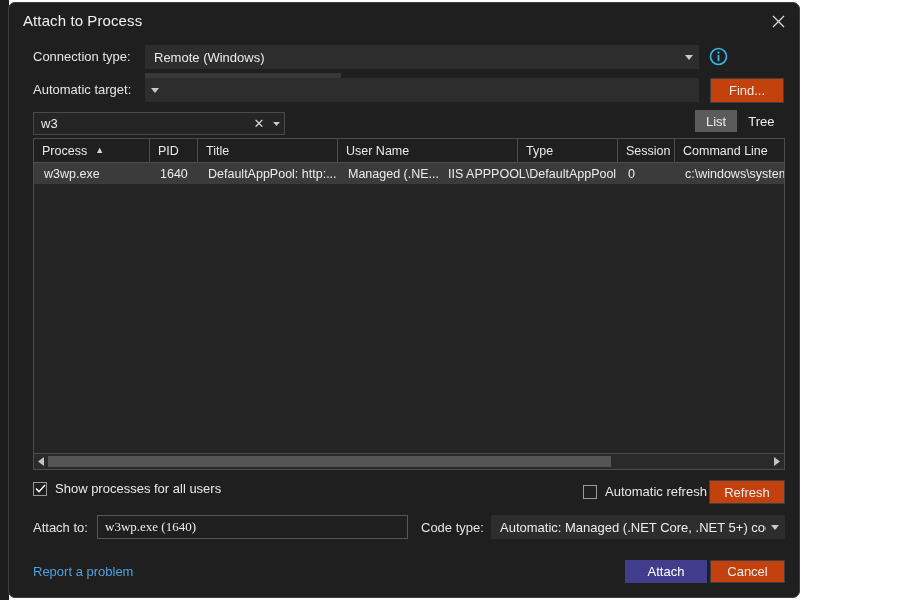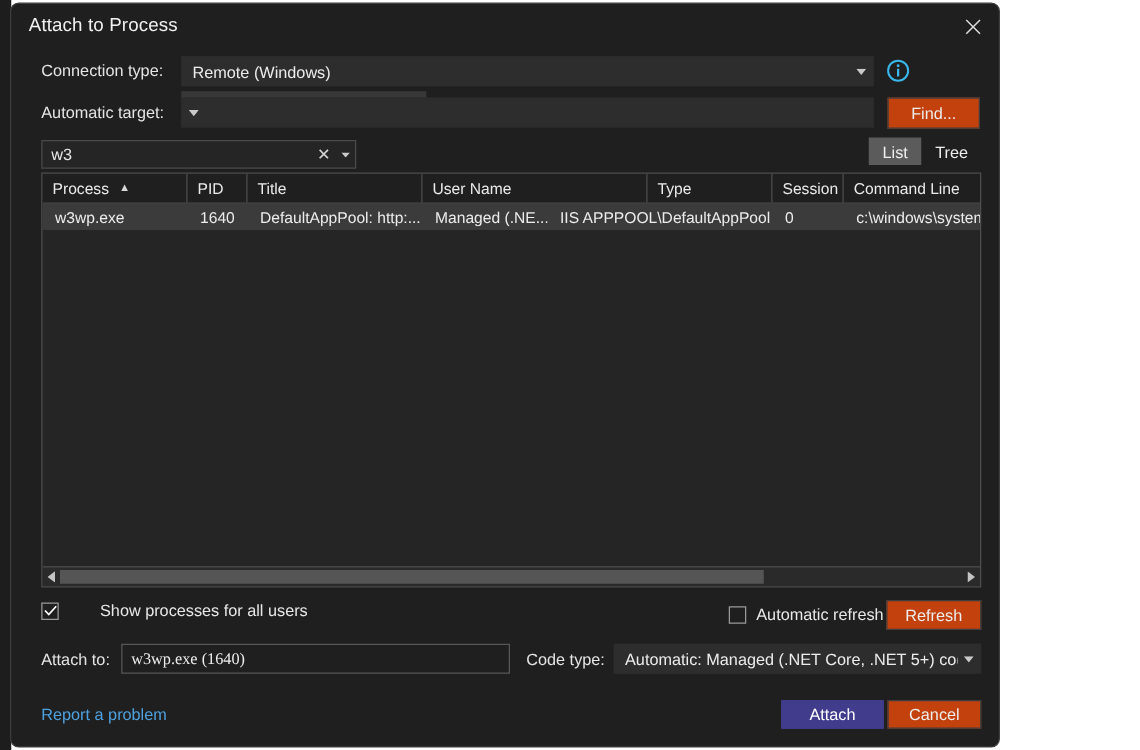--- a/index.html
+++ b/index.html
@@ -330,21 +330,21 @@
     box-sizing: border-box;
     display: flex;
     align-items: center;
     justify-content: center;
     margin-right: 8px;
     flex: none;
   }
   .cbox svg { display: block; }
   .cbtext { font-size: 13px; color: #e8e8e8; white-space: nowrap; }
 
-  #show-all-users-row { left: 24px; top: 478px; gap: 25px; }
+  #show-all-users-row { left: 24px; top: 478px; }
   #auto-refresh-row { left: 574px; top: 481px; align-items: center; }
 
   
   .textfield {
     position: absolute;
     left: 88px;
     top: 512px;
     width: 311px;
     height: 24px;
     background: #1f1f1f;

